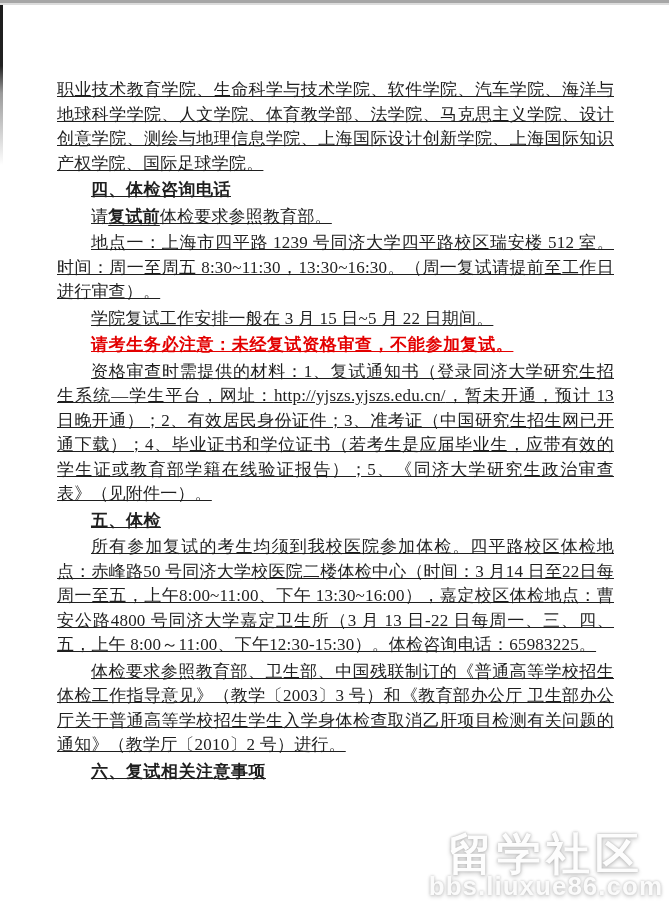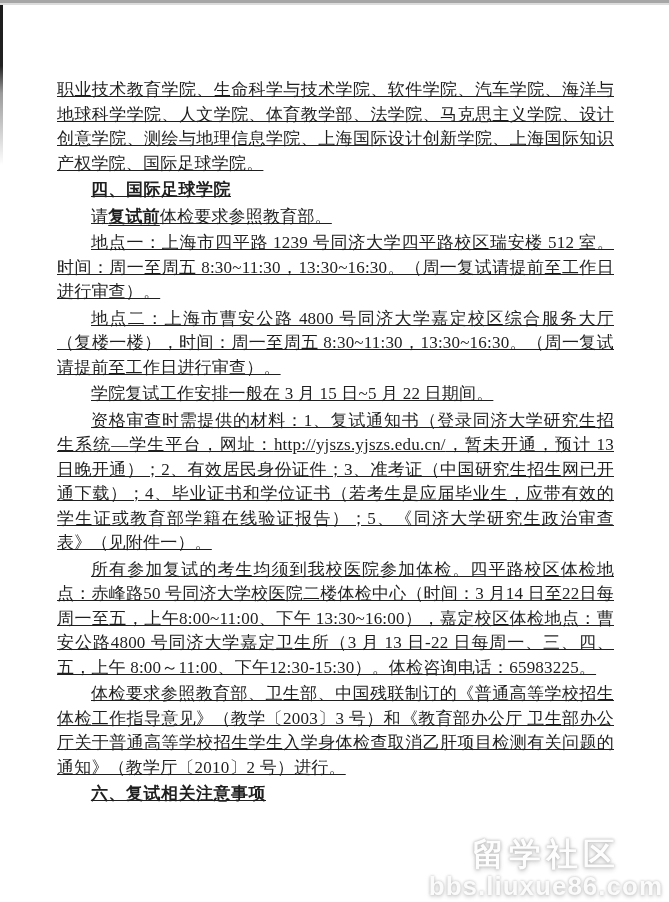--- a/index.html
+++ b/index.html
@@ -53,21 +53,21 @@
   }
   .url { word-break: break-all; }
   .watermark {
     position: absolute;
     right: 6px; bottom: 4px;
     text-align: center;
     font-family: "Liberation Sans", "DejaVu Sans", sans-serif;
     pointer-events: none;
   }
   .watermark .wm-title {
-    font-size: 32px;
+    font-size: 44px;
     font-weight: bold;
     letter-spacing: 5px;
     color: #fdfdfd;
     text-shadow: 0 0 3px #b4b4b4, 0 2px 5px #c9c9c9, 0 0 1px #cfcfcf;
     line-height: 42px;
   }
   .watermark .wm-url {
     font-size: 26px;
     font-weight: bold;
     letter-spacing: 1px;
@@ -79,33 +79,34 @@
 </head>
 <body>
 
 <div class="top-bar"></div>
 <div class="left-artifact"></div>
 
 <div class="doc">
 
   <p>职业技术教育学院、生命科学与技术学院、软件学院、汽车学院、海洋与地球科学学院、人文学院、体育教学部、法学院、马克思主义学院、设计创意学院、测绘与地理信息学院、上海国际设计创新学院、上海国际知识产权学院、国际足球学院。</p>
 
-  <p class="heading h-four">四、国际足球学院</p>
+  <p class="heading h-four">四、体检咨询电话</p>
 
   <p class="indent p-precheck"><span>请</span><span class="em-underline">复试前</span><span>体检要求参照教育部。</span></p>
 
   <p class="indent p-loc1">地点一：上海市四平路 1239 号同济大学四平路校区瑞安楼 512 室。时间：周一至周五 8:30~11:30，13:30~16:30。（周一复试请提前至工作日进行审查）。</p>
 
-  <p class="indent">地点二：上海市曹安公路 4800 号同济大学嘉定校区综合服务大厅（复楼一楼），时间：周一至周五 8:30~11:30，13:30~16:30。（周一复试请提前至工作日进行审查）。</p>
 
   <p class="indent">学院复试工作安排一般在 3 月 15 日~5 月 22 日期间。</p>
 
+  <p class="indent p-alert">请考生务必注意：未经复试资格审查，不能参加复试。</p>
 
   <p class="indent p-materials"><span>资格审查时需提供的材料：1、复试通知书（登录同济大学研究生招生系统—学生平台，网址：</span><span class="url">http://yjszs.yjszs.edu.cn/</span><span>，暂未开通，预计 13 日晚开通）；2、有效居民身份证件；3、准考证（中国研究生招生网已开通下载）；4、毕业证书和学位证书（若考生是应届毕业生，应带有效的学生证或教育部学籍在线验证报告）；5、《同济大学研究生政治审查表》（见附件一）。</span></p>
 
+  <p class="heading h-five">五、体检</p>
 
   <p class="indent p-body1">所有参加复试的考生均须到我校医院参加体检。四平路校区体检地点：赤峰路50 号同济大学校医院二楼体检中心（时间：3 月14 日至22日每周一至五，上午8:00~11:00、下午 13:30~16:00），嘉定校区体检地点：曹安公路4800 号同济大学嘉定卫生所（3 月 13 日-22 日每周一、三、四、五，上午 8:00～11:00、下午12:30-15:30）。体检咨询电话：65983225。</p>
 
   <p class="indent">体检要求参照教育部、卫生部、中国残联制订的《普通高等学校招生体检工作指导意见》（教学〔2003〕3 号）和《教育部办公厅 卫生部办公厅关于普通高等学校招生学生入学身体检查取消乙肝项目检测有关问题的通知》（教学厅〔2010〕2 号）进行。</p>
 
 
   <p class="heading h-six">六、复试相关注意事项</p>
 
 </div>
 

